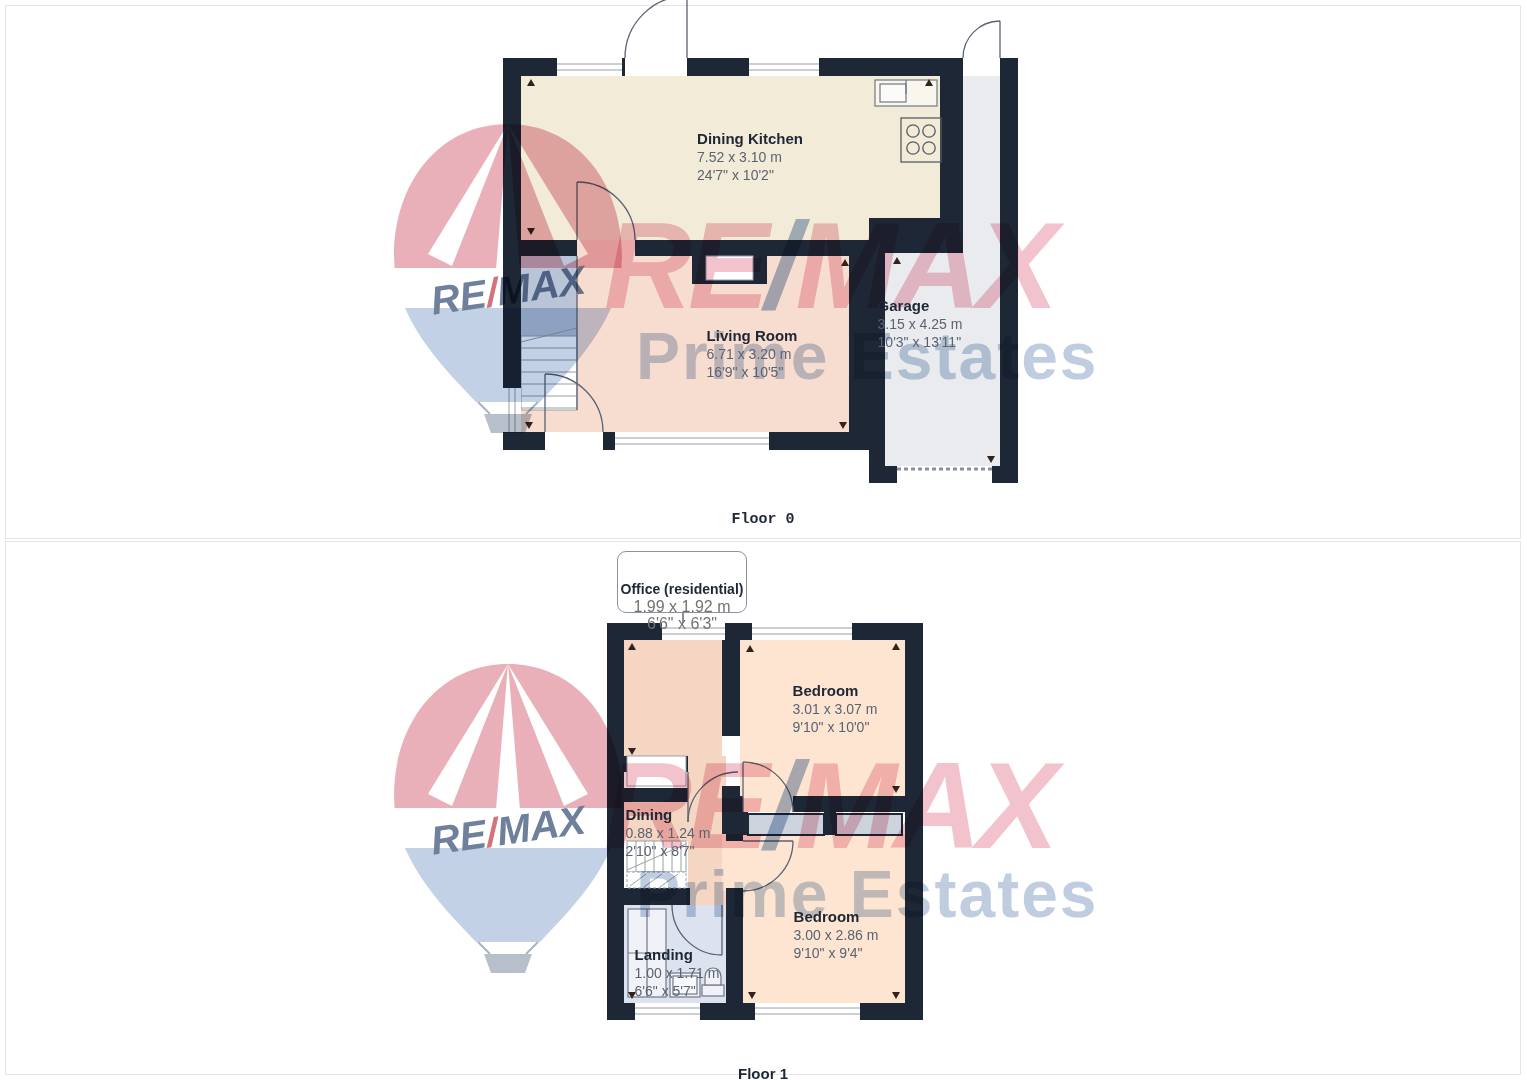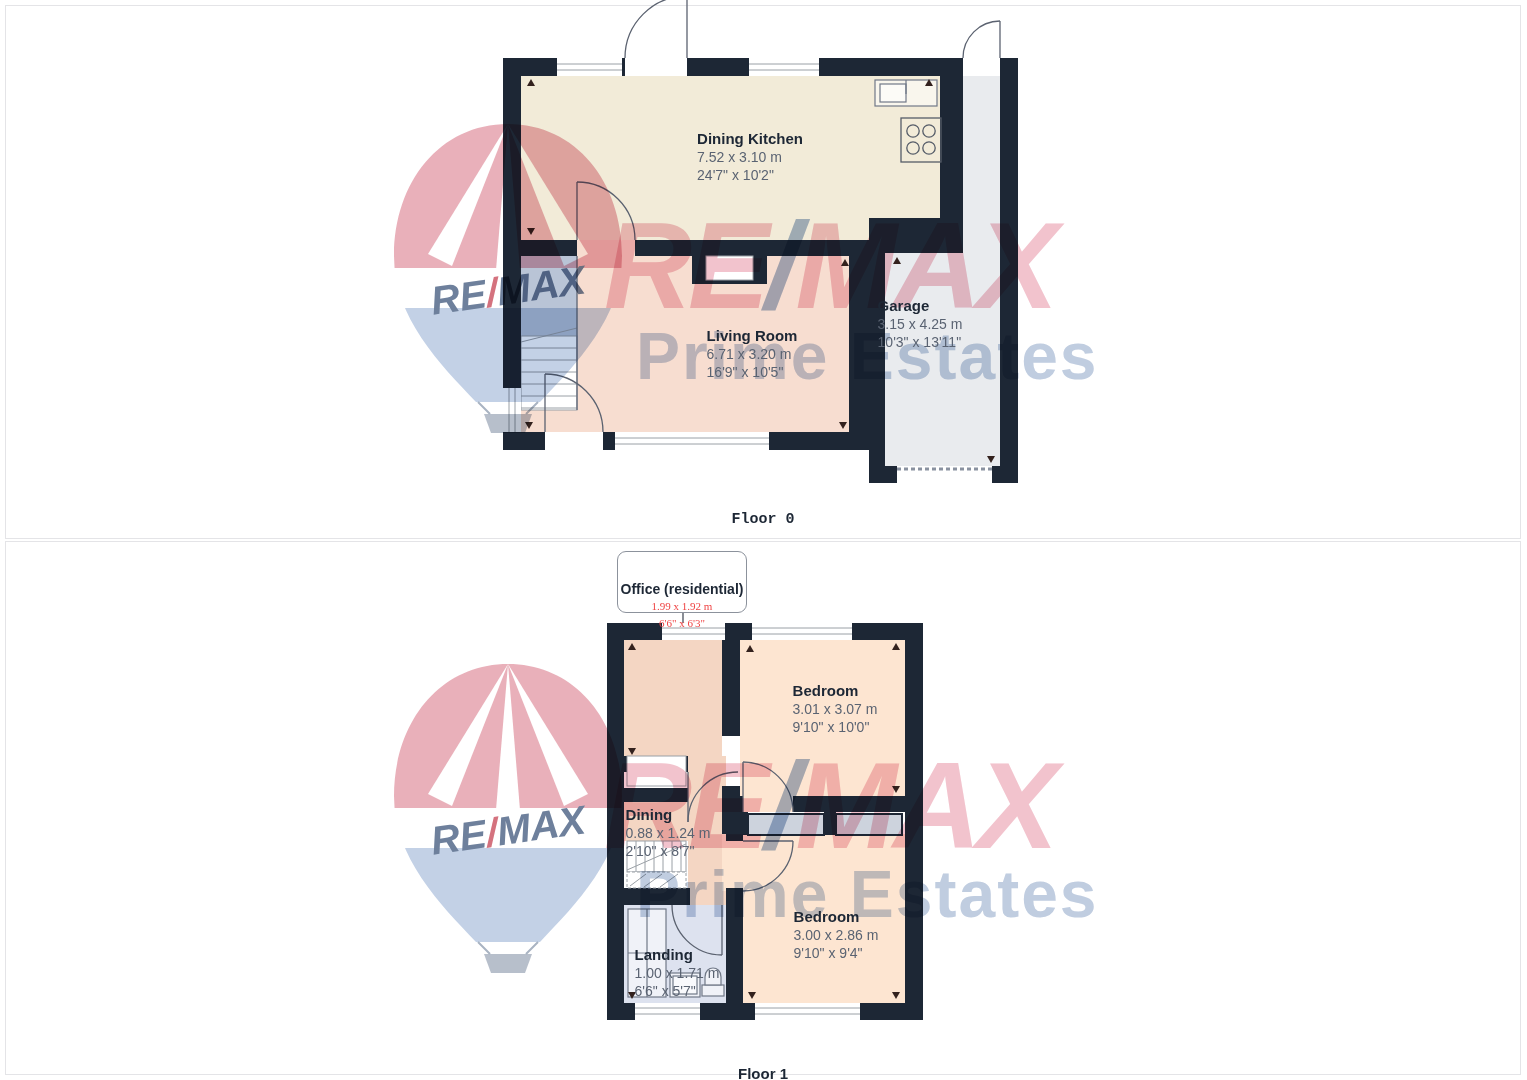--- a/index.html
+++ b/index.html
@@ -10,21 +10,21 @@
   #panel-floor1{top:541px;}
   svg{position:absolute;}
   .room-label{position:absolute;transform:translateX(-50%);z-index:6;line-height:18px;}
   .room-label .rname{font-weight:bold;font-size:15px;color:#1d2735;}
   .room-label .rdim{font-size:14px;color:#5a6372;}
   .floor-label{position:absolute;transform:translateX(-50%);font-weight:bold;font-size:15px;color:#1d2735;z-index:6;}
   .callout{position:absolute;left:617px;top:551px;width:128px;height:60px;background:#fff;
            border:1.6px solid #8c929c;border-radius:9px;z-index:6;display:flex;flex-direction:column;
            justify-content:center;text-align:center;line-height:17px;}
   .callout .rname{font-weight:bold;font-size:14px;color:#1d2735;margin-top:48px;}
-  .callout .rdim{font-size:11px;color:#ef4444;font-family:Liberation Serif, serif;}
+  .callout .rdim{font-size:16px;color:#737373;}
   .wm{position:absolute;z-index:5;pointer-events:none;mix-blend-mode:multiply;white-space:nowrap;}
   .wm-remax{font-style:italic;font-weight:800;font-size:122px;letter-spacing:-4px;color:#f2c3cd;left:604px;}
   .wm-remax .sl{color:#a7b9d2;}
   .wm-sub{font-weight:800;font-size:66px;letter-spacing:2px;color:#c0cde0;left:636px;}
   .balloon{mix-blend-mode:multiply;z-index:5;}
   .bal-text{font-style:italic;font-weight:800;font-size:40px;fill:#6e809c;}
   .bal-text .slr{fill:#d4727e;}
   .wall{fill:#1d2735;}
   .winline{stroke:#9aa0a6;stroke-width:1;}
   .doorline{stroke:#5b6270;stroke-width:1.3;fill:none;}

